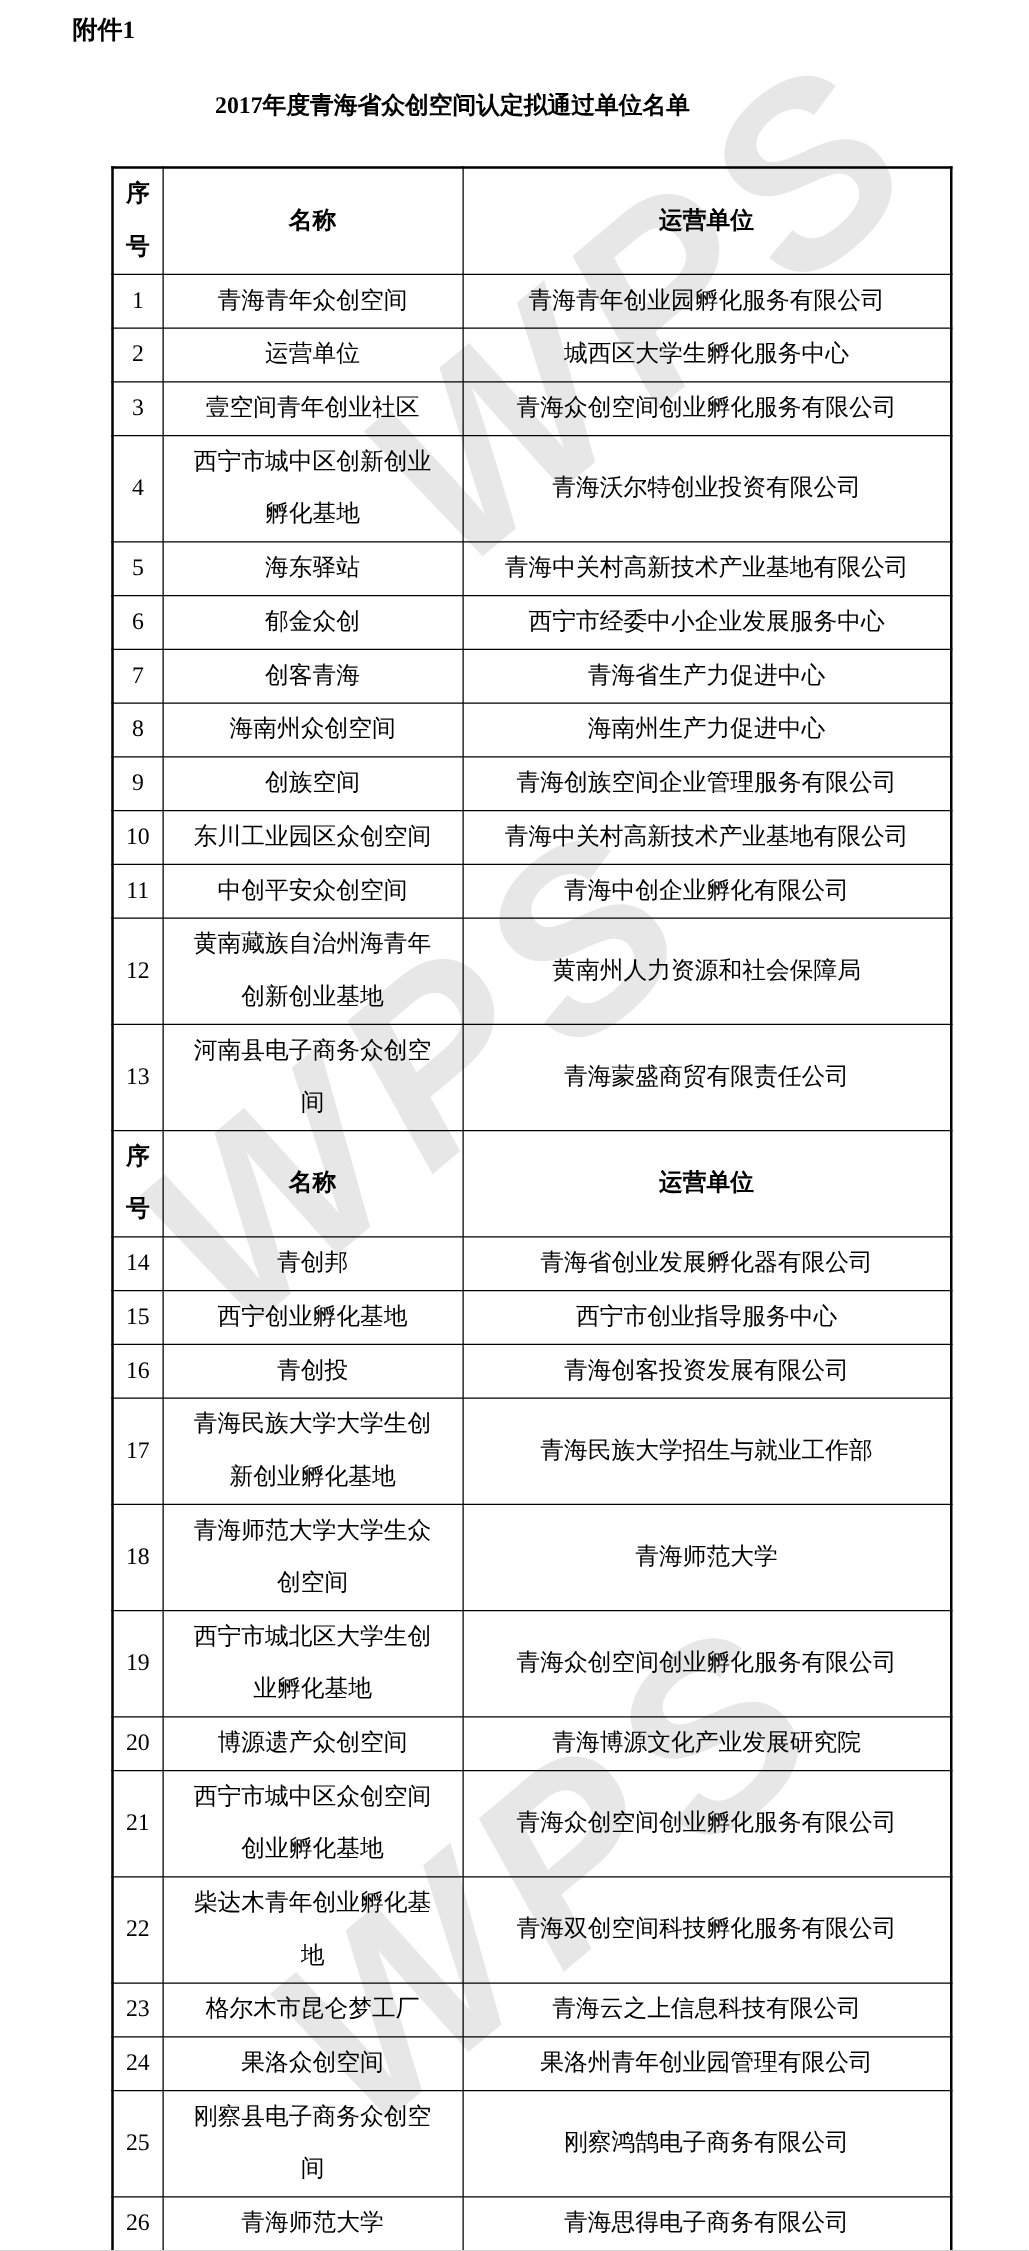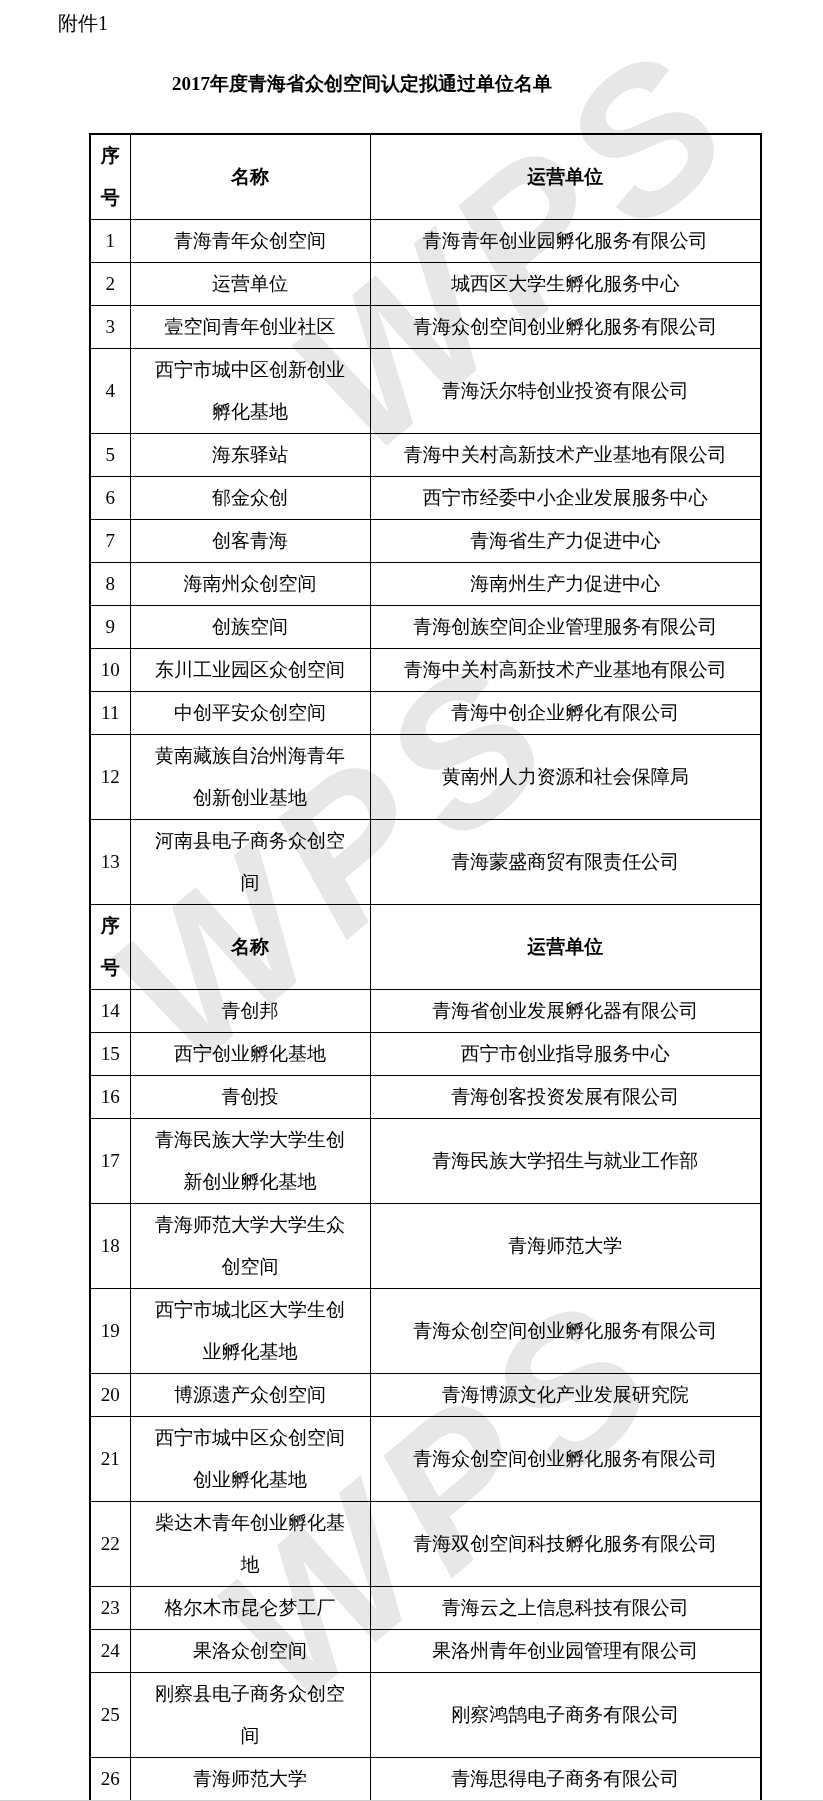--- a/index.html
+++ b/index.html
@@ -32,21 +32,21 @@
   .wm-2 { left: 335px; top: 860px; }
   .wm-3 { left: 440px; top: 1498px; }
 
   
   .attachment {
     position: absolute;
     left: 58px;
     top: 10px;
     z-index: 2;
     font-size: 20px;
-    font-weight: normal;
+    font-weight: bold;
     white-space: nowrap;
   }
   .doc-title {
     position: absolute;
     top: 52px;
     left: 362px;
     transform: translateX(-50%);
     z-index: 2;
     font-size: 19px;
     font-weight: bold;

